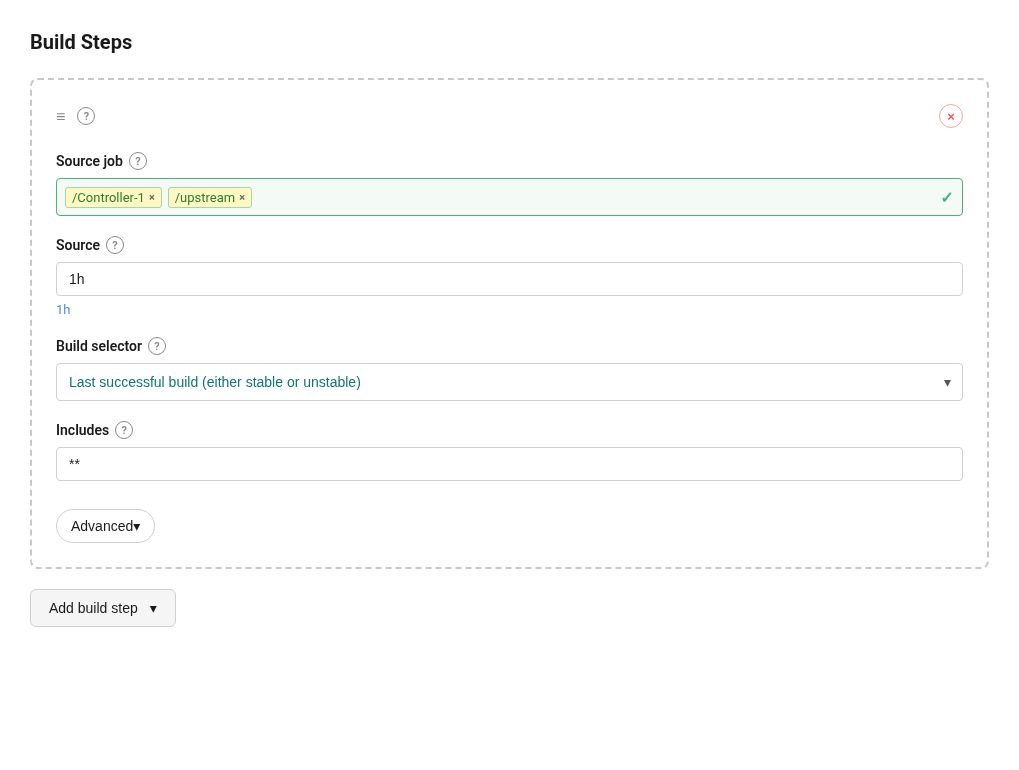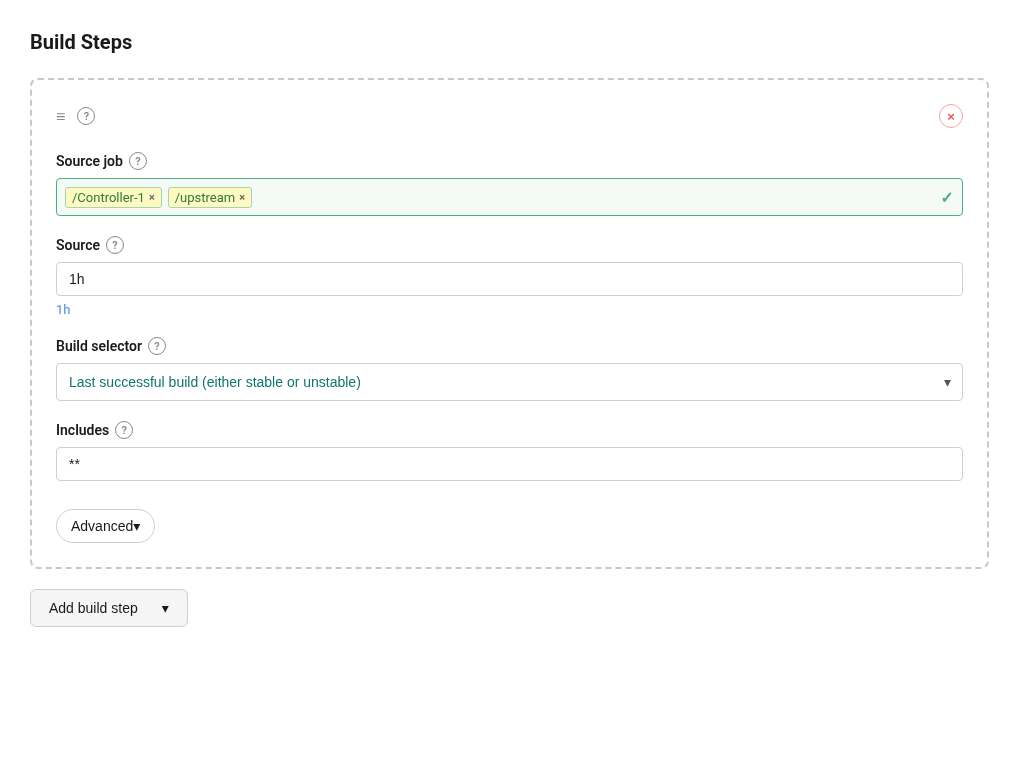--- a/index.html
+++ b/index.html
@@ -177,21 +177,21 @@
       background: #fff;
       font-size: 14px;
       font-weight: 500;
       color: #1a1a1a;
       cursor: pointer;
       margin-top: 8px;
     }
     .add-build-step-btn {
       display: inline-flex;
       align-items: center;
-      gap: 24px;
+      gap: 12px;
       padding: 10px 18px;
       border: 1.5px solid #d0d0d0;
       border-radius: 6px;
       background: #f5f5f5;
       font-size: 14px;
       font-weight: 500;
       color: #1a1a1a;
       cursor: pointer;
     }
   </style>

